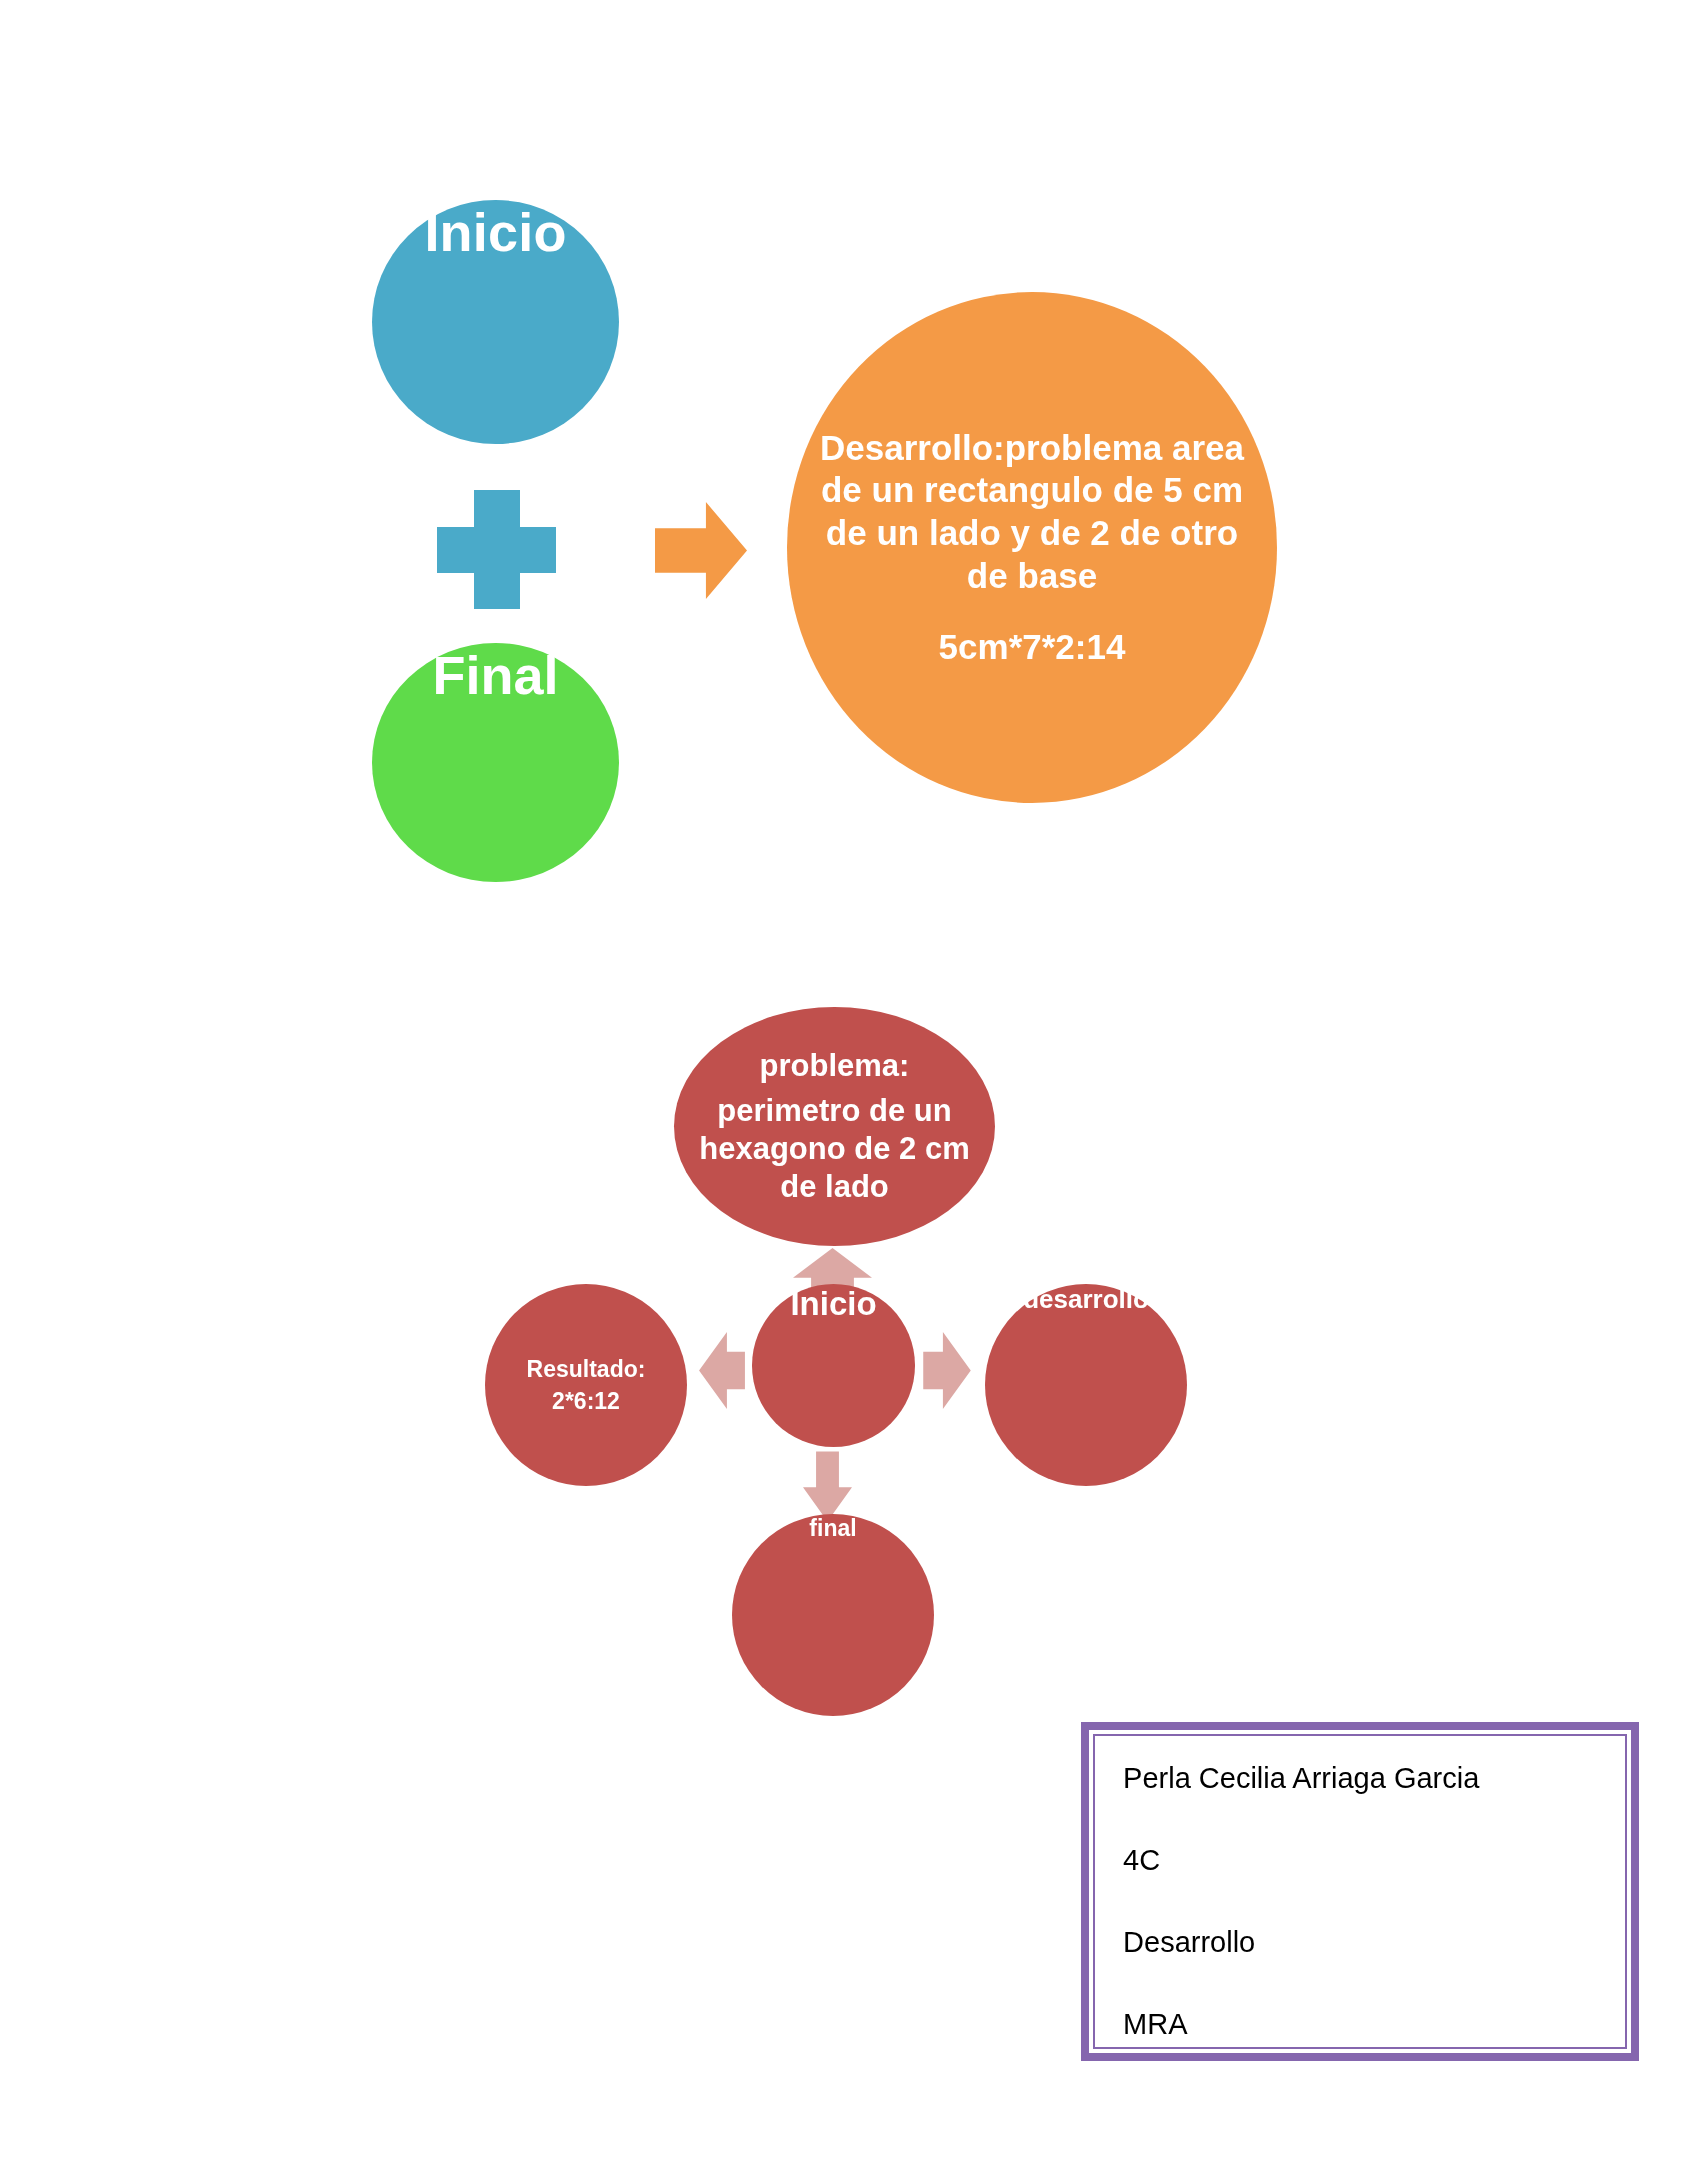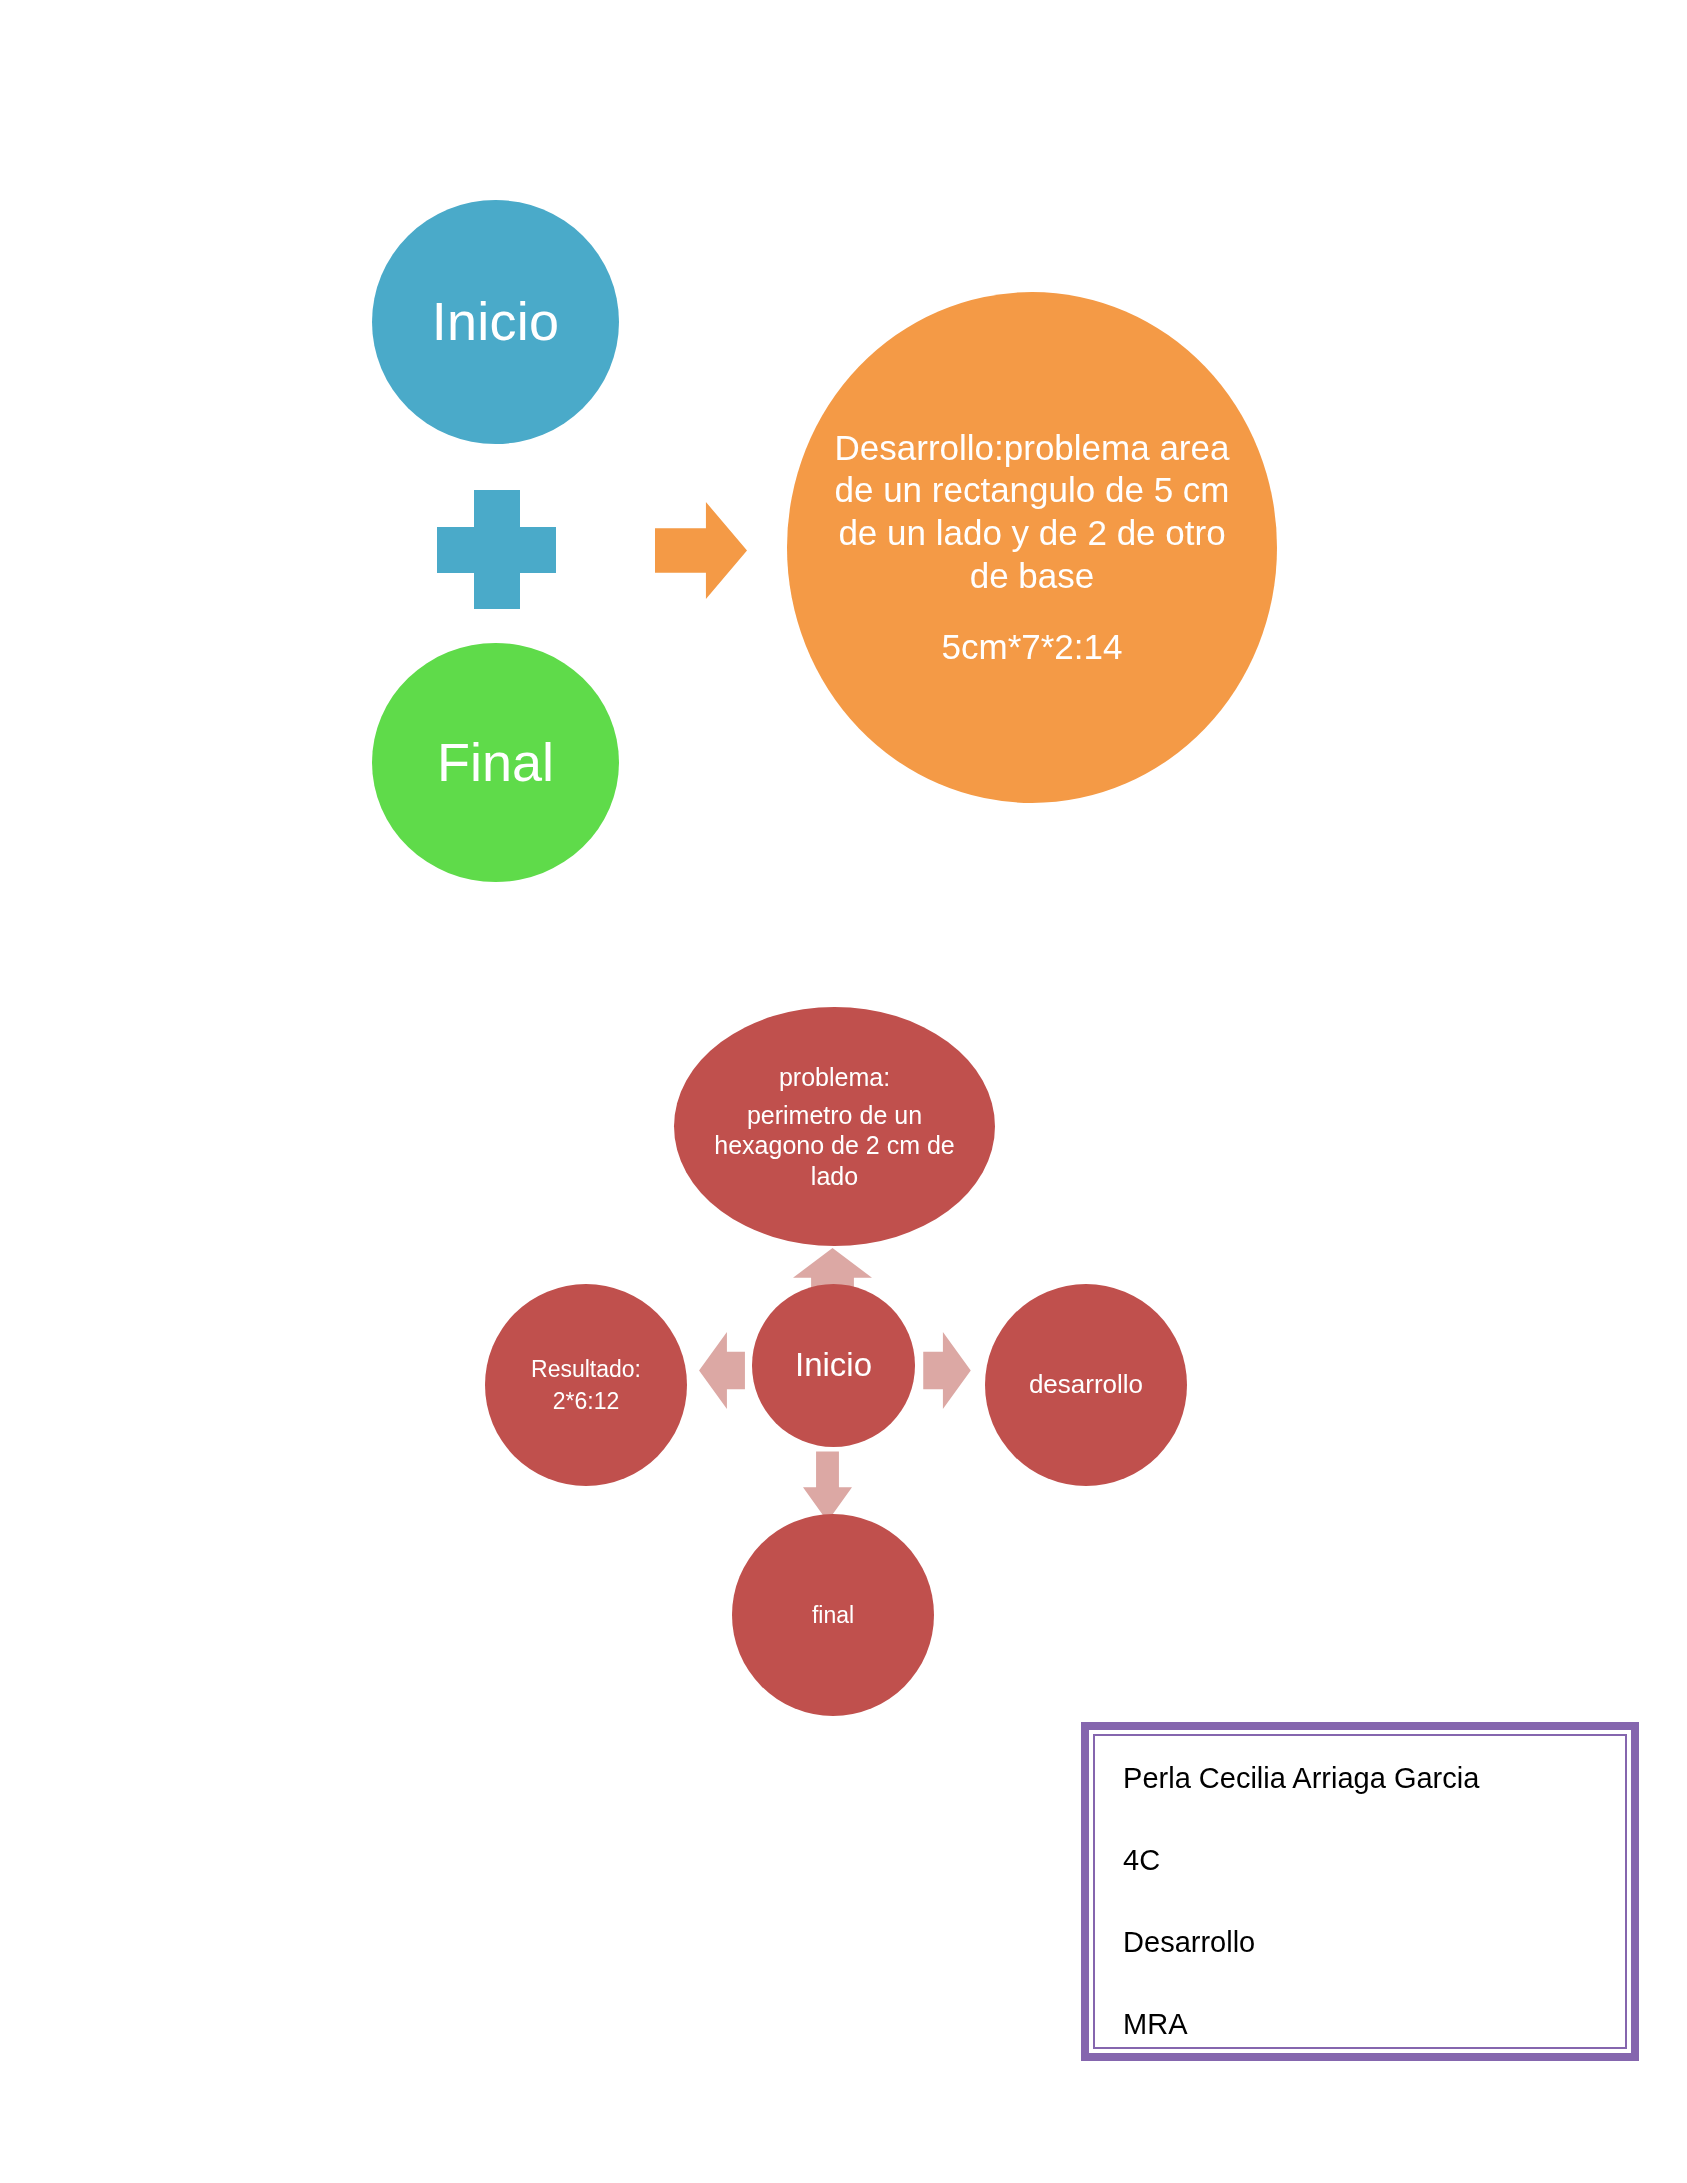--- a/index.html
+++ b/index.html
@@ -21,26 +21,26 @@
     left: 0; top: 0;
     width: 1687px;
     height: 2183px;
     background: #ffffff;
   }
 
   
   .shape {
     position: absolute;
     display: flex;
-    align-items: center;
     justify-content: center;
     text-align: center;
     box-sizing: border-box;
     color: #ffffff;
     line-height: 1.22;
+    font-weight: bold;
   }
   .ellipse { border-radius: 50%; }
 
   
   #top-diagram { position: absolute; left: 0; top: 0; width: 1687px; height: 923px; }
 
   .node-inicio-top {
     left: 372px; top: 200px;
     width: 247px; height: 244px;
     background: #4AAAC9;
@@ -84,21 +84,21 @@
   }
 
   
   #cycle-diagram { position: absolute; left: 0; top: 0; width: 1687px; height: 1747px; }
 
   .cy { background: #C0504D; }
 
   .node-problema {
     left: 674px; top: 1007px;
     width: 321px; height: 239px;
-    font-size: 25px;
+    font-size: 31px;
     flex-direction: column;
     padding: 0 21.4px;
   }
   .node-problema .ln2 { margin-top: 7px; }
 
   .node-resultado {
     left: 485px; top: 1284px;
     width: 202px; height: 202px;
     font-size: 23px;
     flex-direction: column;

